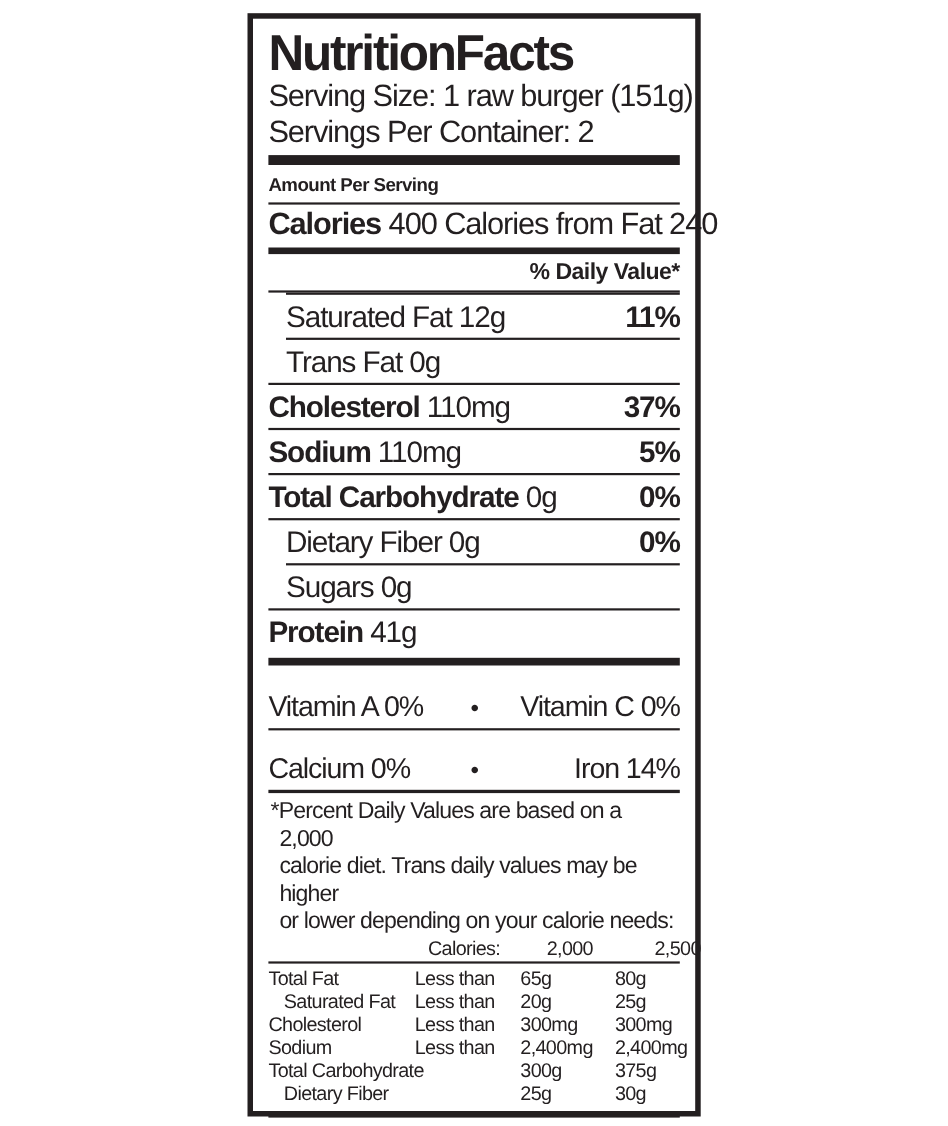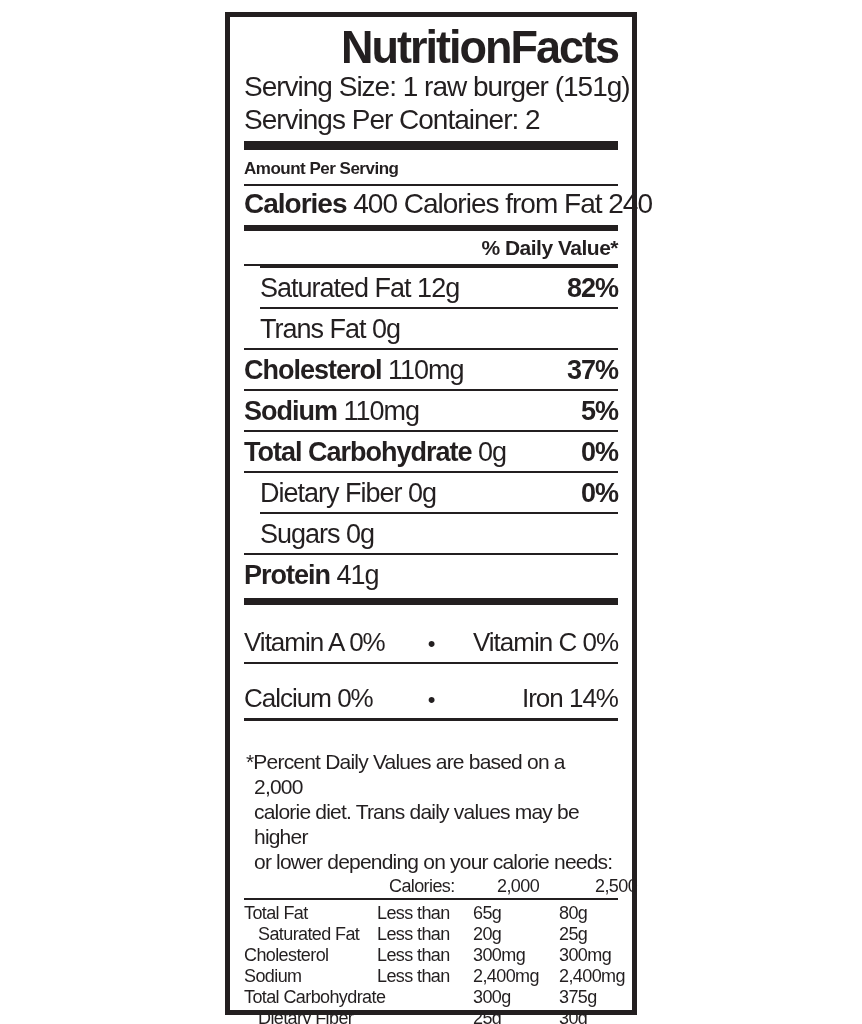--- a/index.html
+++ b/index.html
@@ -27,21 +27,21 @@
     border: 5px solid #231f20;
     background: #ffffff;
     box-sizing: content-box;
     padding: 0;
   }
   .nf-inner {
     padding: 4px 14px 0 14px;
   }
   .nf-title {
     display: flex;
-    justify-content: flex-end;
+    justify-content: flex-start;
     align-items: baseline;
     font-weight: bold;
     font-size: 45px;
     letter-spacing: -2px;
     line-height: 1.0;
     margin-top: 4px;
     transform: scaleY(1.02);
   }
   .serving-line {
     font-size: 28px;
@@ -104,21 +104,20 @@
     padding: 3px 0;
   }
   .vit-row .left { flex: 1; text-align: left; }
   .vit-row .mid { width: 20px; text-align: center; font-size: 22px; }
   .vit-row .right { flex: 1; text-align: right; margin-top: 16px; }
   .footnote {
     font-size: 21px;
     letter-spacing: -0.8px;
     line-height: 25px;
     padding: 4px 0 2px 0;
-    margin-top: 24px;
   }
   .footnote .fline { padding-left: 10px; }
   .footnote .fline.first { text-indent: -8px; }
   .dv-table {
     font-size: 18px;
     letter-spacing: -0.6px;
   }
   .dv-table .trow {
     display: grid;
     grid-template-columns: 133px 96px 86px auto;
@@ -160,21 +159,21 @@
       </div>
 
       <div class="bar bar-6"></div>
       <div class="dv-header">% Daily Value*</div>
       <div class="hairline"></div>
 
       <div class="hairline indented"></div>
 
       <div class="nutrient-row indent">
         <span class="name-amt"><span>Saturated Fat</span><span> 12g</span></span>
-        <span class="dv">82%</span>
+        <span class="dv">11%</span>
       </div>
       <div class="hairline indented"></div>
 
       <div class="nutrient-row indent">
         <span class="name-amt"><span>Trans Fat</span><span> 0g</span></span>
         <span class="dv"></span>
       </div>
       <div class="hairline"></div>
 
       <div class="nutrient-row">

